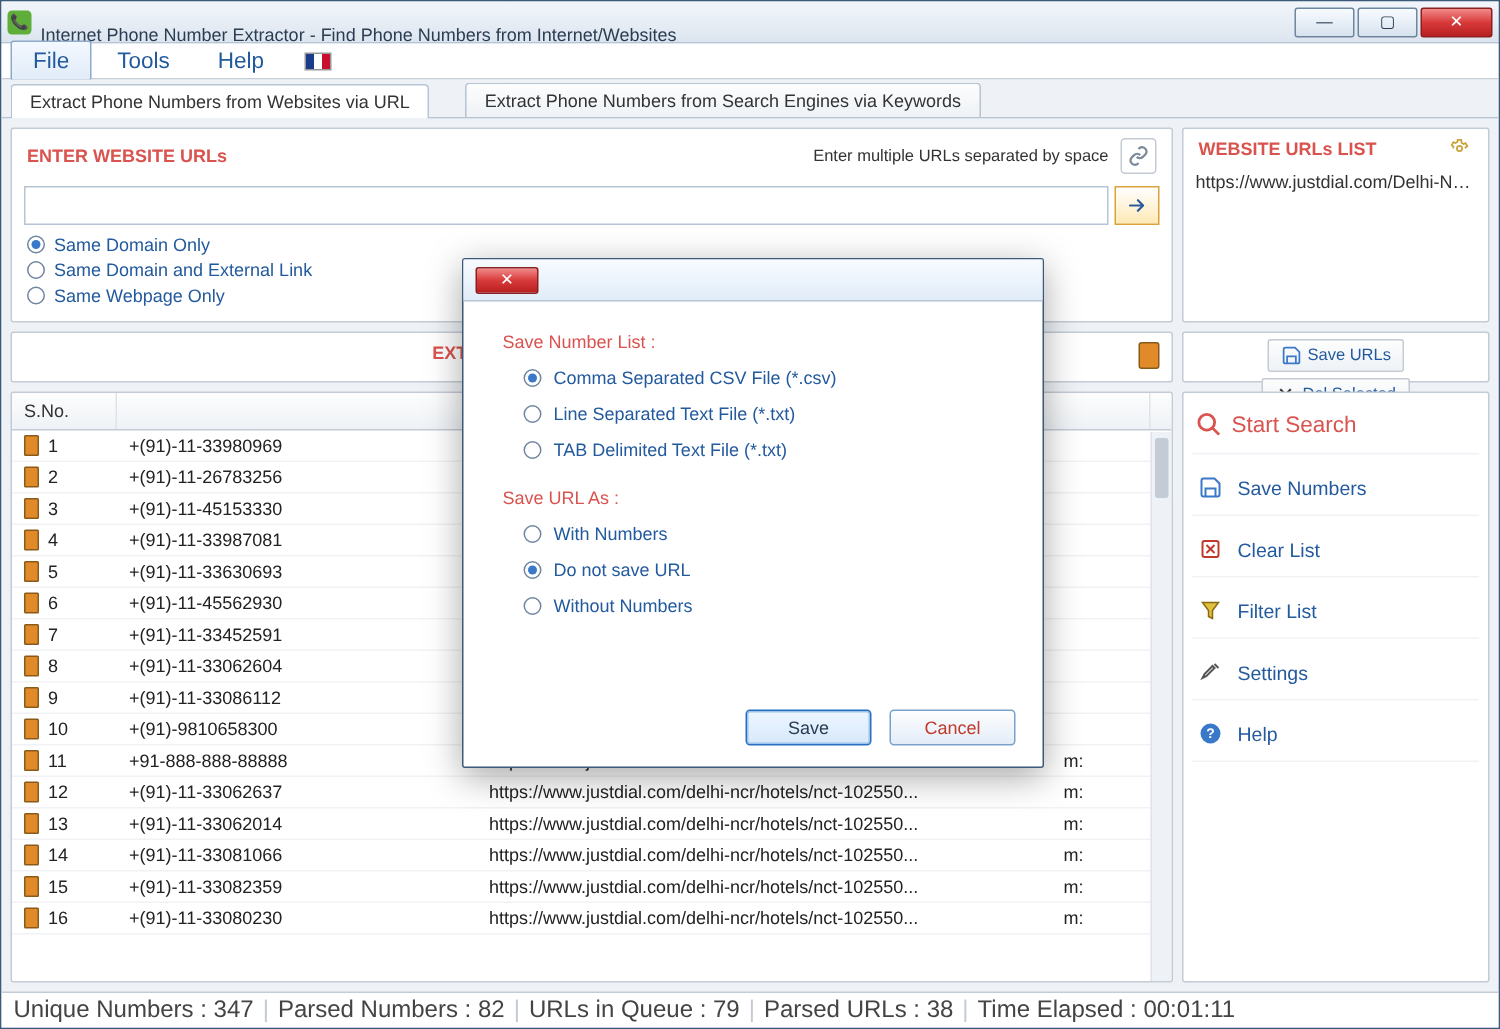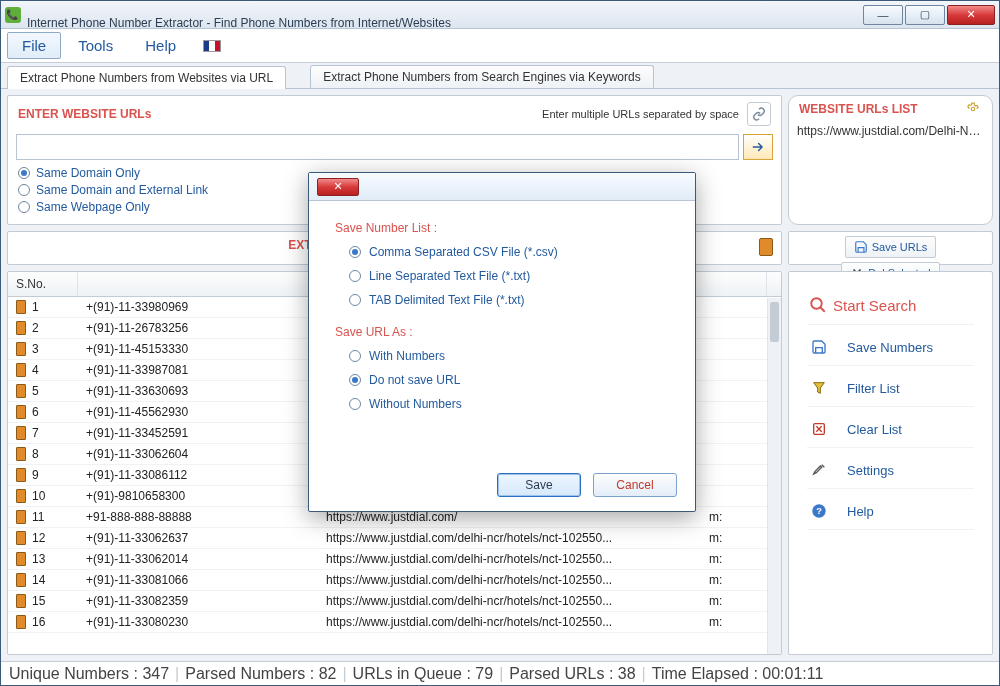--- a/index.html
+++ b/index.html
@@ -34,21 +34,21 @@
   .win-btns { display:flex; gap:0; }
   .win-btn {
     width:40px;height:20px;display:flex;align-items:center;justify-content:center;
     border:1px solid #6f86a0;border-radius:2px;margin-left:2px;
     background:linear-gradient(#f7fbff,#d7e2ee);
     font-size:11px;color:#2b3d52;cursor:default;
   }
   .win-btn.close { background:linear-gradient(#f28a8a,#d83a3a,#b82020); color:#fff; width:48px; border-color:#8a2020;}
   
   .menubar {
-    height:34px;background:#fff;border-bottom:1px solid #c6cdd6;
+    height:24px;background:#fff;border-bottom:1px solid #c6cdd6;
     display:flex;align-items:center;gap:2px;padding:3px 6px;
   }
   .menuitem {
     padding:4px 14px;color:#235a9e;font-size:15px;border:1px solid transparent;border-radius:2px;
   }
   .menuitem.active { border:1px solid #8fa9c9;background:linear-gradient(#f3f8ff,#e1ecf8); }
   .flag { width:18px;height:12px;margin-left:10px;display:inline-block;
     background: linear-gradient(90deg, #1a3c8a 33%, #fff 33%, #fff 66%, #c8102e 66%);
     border:1px solid #999; }
   
@@ -91,21 +91,21 @@
     width:24px;height:24px;border:1px solid #c3cbd4;border-radius:3px;
     display:flex;align-items:center;justify-content:center;color:#7a8a9a;
   }
   .radio-col { padding:2px 10px 0; display:flex;flex-direction:column;gap:3px; }
   .radio-row { display:flex;align-items:center;gap:6px;color:#235a9e;font-size:12px; }
   .radio {
     width:12px;height:12px;border:1px solid #6f86a0;border-radius:50%;background:#fff;
     display:flex;align-items:center;justify-content:center;
   }
   .radio.checked::after { content:"";width:6px;height:6px;background:#3a78c9;border-radius:50%; }
-  .url-list { grid-column:2;grid-row:1;border-radius:10px; }
+  .url-list { grid-column:2;grid-row:1; }
   .url-list-body { flex:1;padding:4px 8px;font-size:12px;color:#333;overflow:hidden; }
   
   .url-actions { grid-column:2;grid-row:2; display:flex;align-items:center;padding:4px 6px;gap:4px; }
   .btn {
     display:flex;align-items:center;gap:4px;padding:3px 8px;border:1px solid #c3cbd4;
     background:linear-gradient(#fdfdfd,#eef2f6);color:#235a9e;font-size:11px;border-radius:2px;
   }
   .btn .ico { width:14px;height:14px;display:inline-block; }
   
   .extracted-hdr { grid-column:1;grid-row:2; display:flex;align-items:center;padding:6px 10px;position:relative;}
@@ -121,27 +121,27 @@
   .grid-row {
     display:grid;grid-template-columns:70px 240px 1fr 80px;
     border-bottom:1px solid #f0f2f5;font-size:12px;color:#222;
   }
   .grid-row div { padding:3px 8px;white-space:nowrap;overflow:hidden;text-overflow:ellipsis;}
   .grid-row .sn { display:flex;align-items:center;gap:6px; }
   .mini-phone { width:10px;height:14px;background:#e08a2a;border:1px solid #8a5a1a;border-radius:1px;display:inline-block;}
   .vscroll { position:absolute;right:0;top:26px;bottom:0;width:14px;background:#eef2f6;border-left:1px solid #dfe4ea;}
   .vscroll .thumb { position:absolute;top:4px;left:2px;right:2px;height:40px;background:#c3cbd4;border-radius:2px;}
   
-  .sidebar { grid-column:2;grid-row:3;padding:18px;display:flex;flex-direction:column;gap:4px;}
+  .sidebar { grid-column:2;grid-row:3;padding:6px;display:flex;flex-direction:column;gap:4px;}
   .side-head {
     color:#d9534f;font-size:15px;display:flex;align-items:center;gap:6px;padding:6px 2px 10px;
     border-bottom:1px solid #eef2f6;
   }
   .side-item {
-    display:flex;align-items:center;gap:20px;color:#235a9e;font-size:13px;
+    display:flex;align-items:center;gap:10px;color:#235a9e;font-size:13px;
     padding:10px 4px;border-bottom:1px solid #f0f2f5;
   }
   .side-item .ico { width:16px;height:16px; }
   
   .statusbar {
     height:24px;background:#fff;border-top:1px solid #c3cbd4;
     display:flex;align-items:center;gap:6px;padding:0 8px;font-size:16px;color:#444;
   }
   .statusbar .sep { color:#c3cbd4; }
   
@@ -416,35 +416,35 @@
         <span class="ico">
           <svg width="16" height="16" viewBox="0 0 24 24" fill="none" stroke="#3a78c9" stroke-width="2">
               <path d="M19 21H5a2 2 0 0 1-2-2V5a2 2 0 0 1 2-2h11l5 5v11a2 2 0 0 1-2 2z"></path>
               <polyline points="17 21 17 13 7 13 7 21"></polyline>
             </svg>
         </span>
         <span>Save Numbers</span>
       </div>
       <div class="side-item">
         <span class="ico">
-          <svg width="16" height="16" viewBox="0 0 24 24" fill="#e0c040" stroke="#8a6a10" stroke-width="1.5">
-              <polygon points="4 4 20 4 14 12 14 20 10 18 10 12 4 4"></polygon>
-            </svg>
-        </span>
-        <span>Filter List</span>
-      </div>
-      <div class="side-item">
-        <span class="ico">
           <svg width="16" height="16" viewBox="0 0 24 24" fill="none" stroke="#c0392b" stroke-width="2">
               <rect x="4" y="4" width="16" height="16" rx="2"></rect>
               <line x1="8" y1="8" x2="16" y2="16"></line>
               <line x1="16" y1="8" x2="8" y2="16"></line>
             </svg>
         </span>
         <span>Clear List</span>
+      </div>
+      <div class="side-item">
+        <span class="ico">
+          <svg width="16" height="16" viewBox="0 0 24 24" fill="#e0c040" stroke="#8a6a10" stroke-width="1.5">
+              <polygon points="4 4 20 4 14 12 14 20 10 18 10 12 4 4"></polygon>
+            </svg>
+        </span>
+        <span>Filter List</span>
       </div>
       <div class="side-item">
         <span class="ico">
           <svg width="16" height="16" viewBox="0 0 24 24" fill="none" stroke="#555" stroke-width="2">
               <path d="M14 6l-8 8-2 4 4-2 8-8z"></path>
               <path d="M16 4l4 4"></path>
             </svg>
         </span>
         <span>Settings</span>
       </div>

